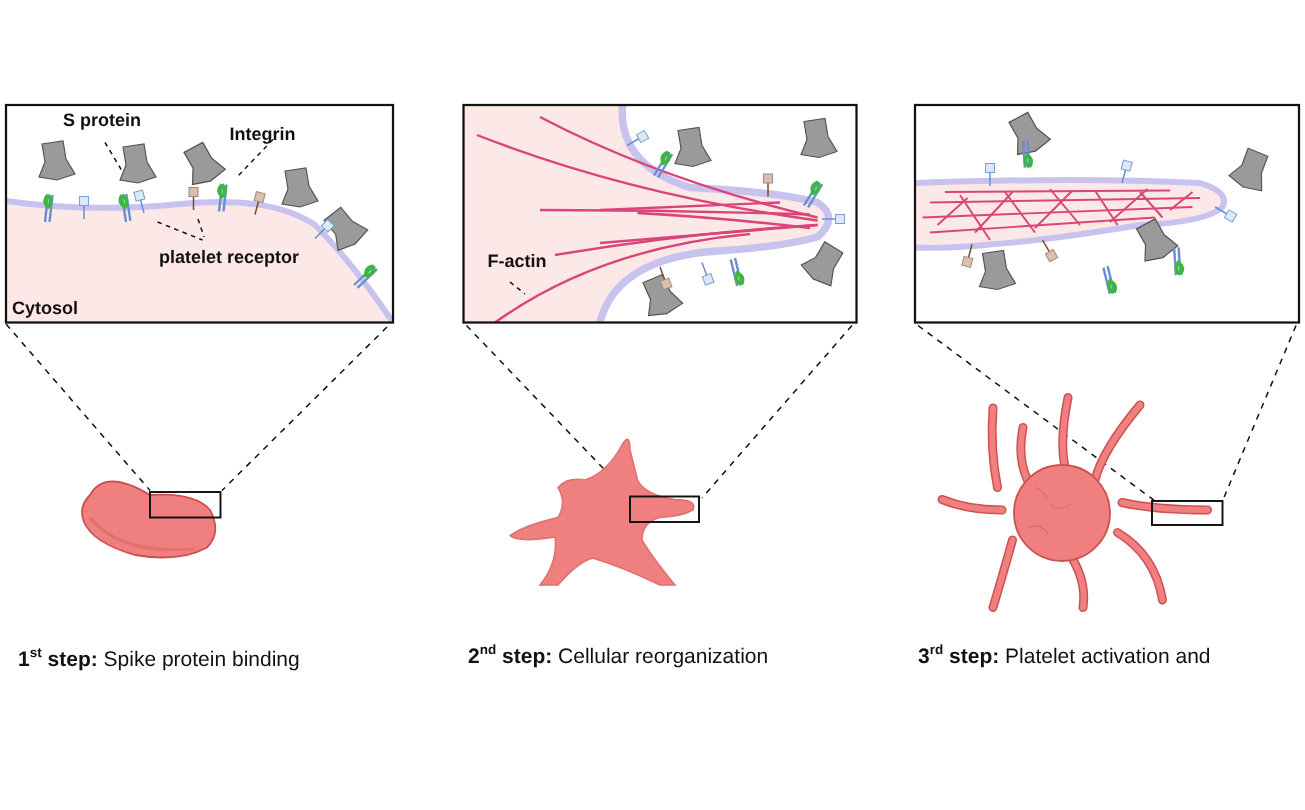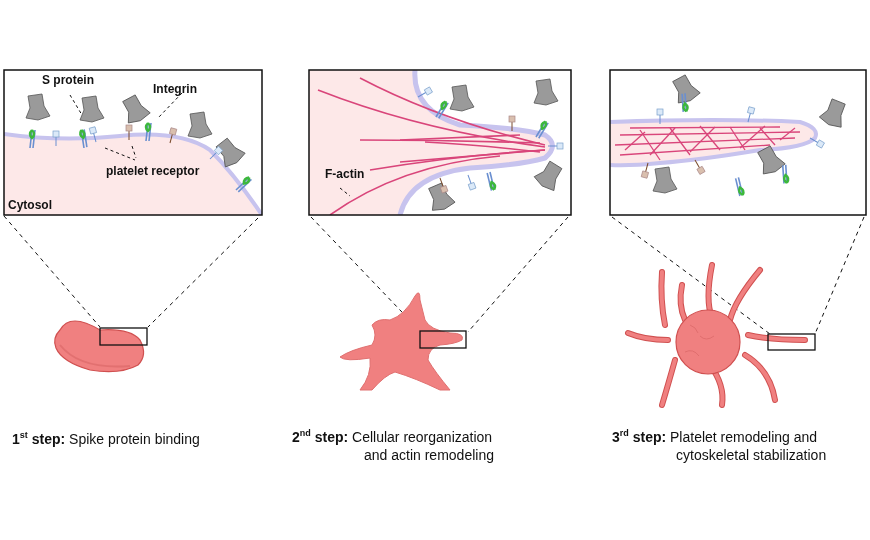--- a/index.html
+++ b/index.html
@@ -267,23 +267,21 @@
     <path d="M685,352 q8,-4 14,4 M700,336 q6,6 14,0 M690,325 q6,2 8,8" fill="none" stroke="#d86666" stroke-width="1" opacity="0.7"></path>
     <rect x="768" y="334" width="47" height="16" fill="none" stroke="#111" stroke-width="1.3"></rect>
   </g>
 </svg>
 
 <div class="caption" style="left:12px; top:430px;">
   <b><span>1</span><sup>st</sup> <span>step:</span></b>
   <span>Spike protein binding</span>
 </div>
 
-<div class="caption" style="left:292px; top:428px;">
+<div class="caption" style="left:312px; top:428px;">
   <b><span>2</span><sup>nd</sup> <span>step:</span></b>
   <span>Cellular reorganization</span>
-  <span class="cont" style="padding-left:72px;">and actin remodeling</span>
 </div>
 
 <div class="caption" style="left:612px; top:428px;">
   <b><span>3</span><sup>rd</sup> <span>step:</span></b>
-  <span>Platelet remodeling and</span>
-  <span class="cont" style="padding-left:64px;">cytoskeletal stabilization</span>
+  <span>Platelet activation and</span>
 </div>
 
 </body></html>

